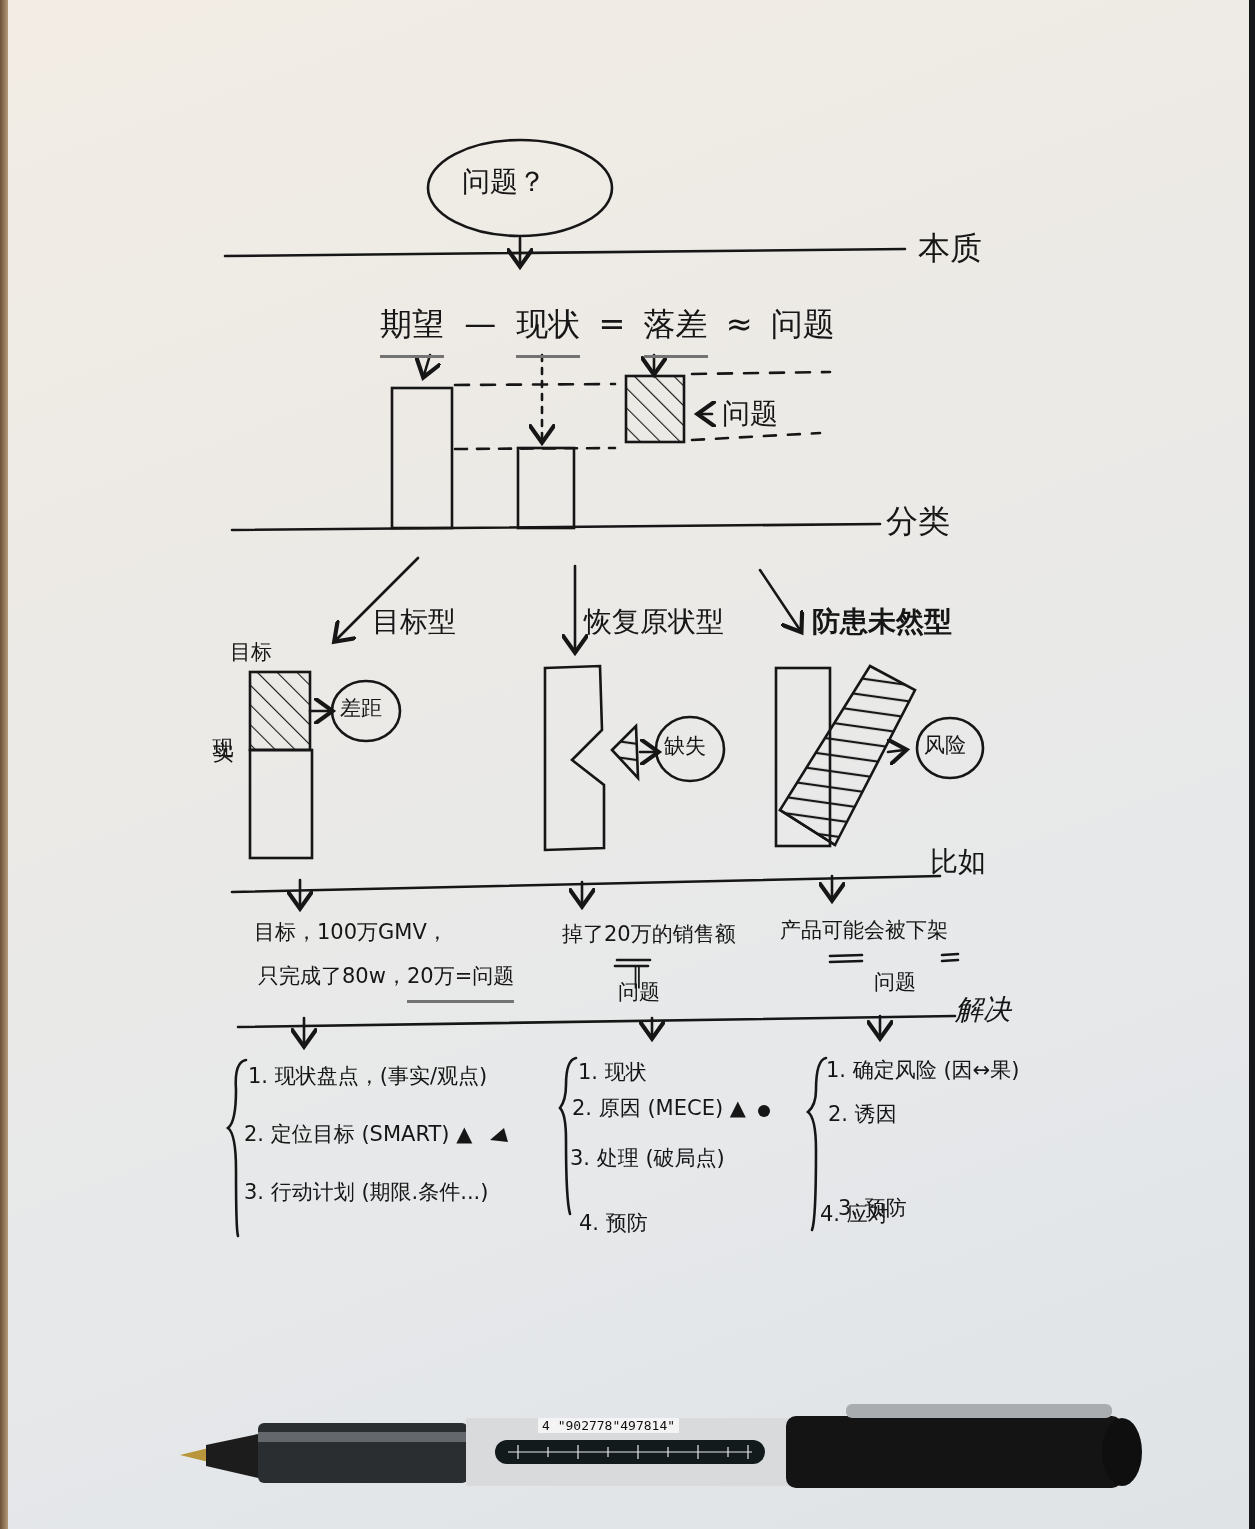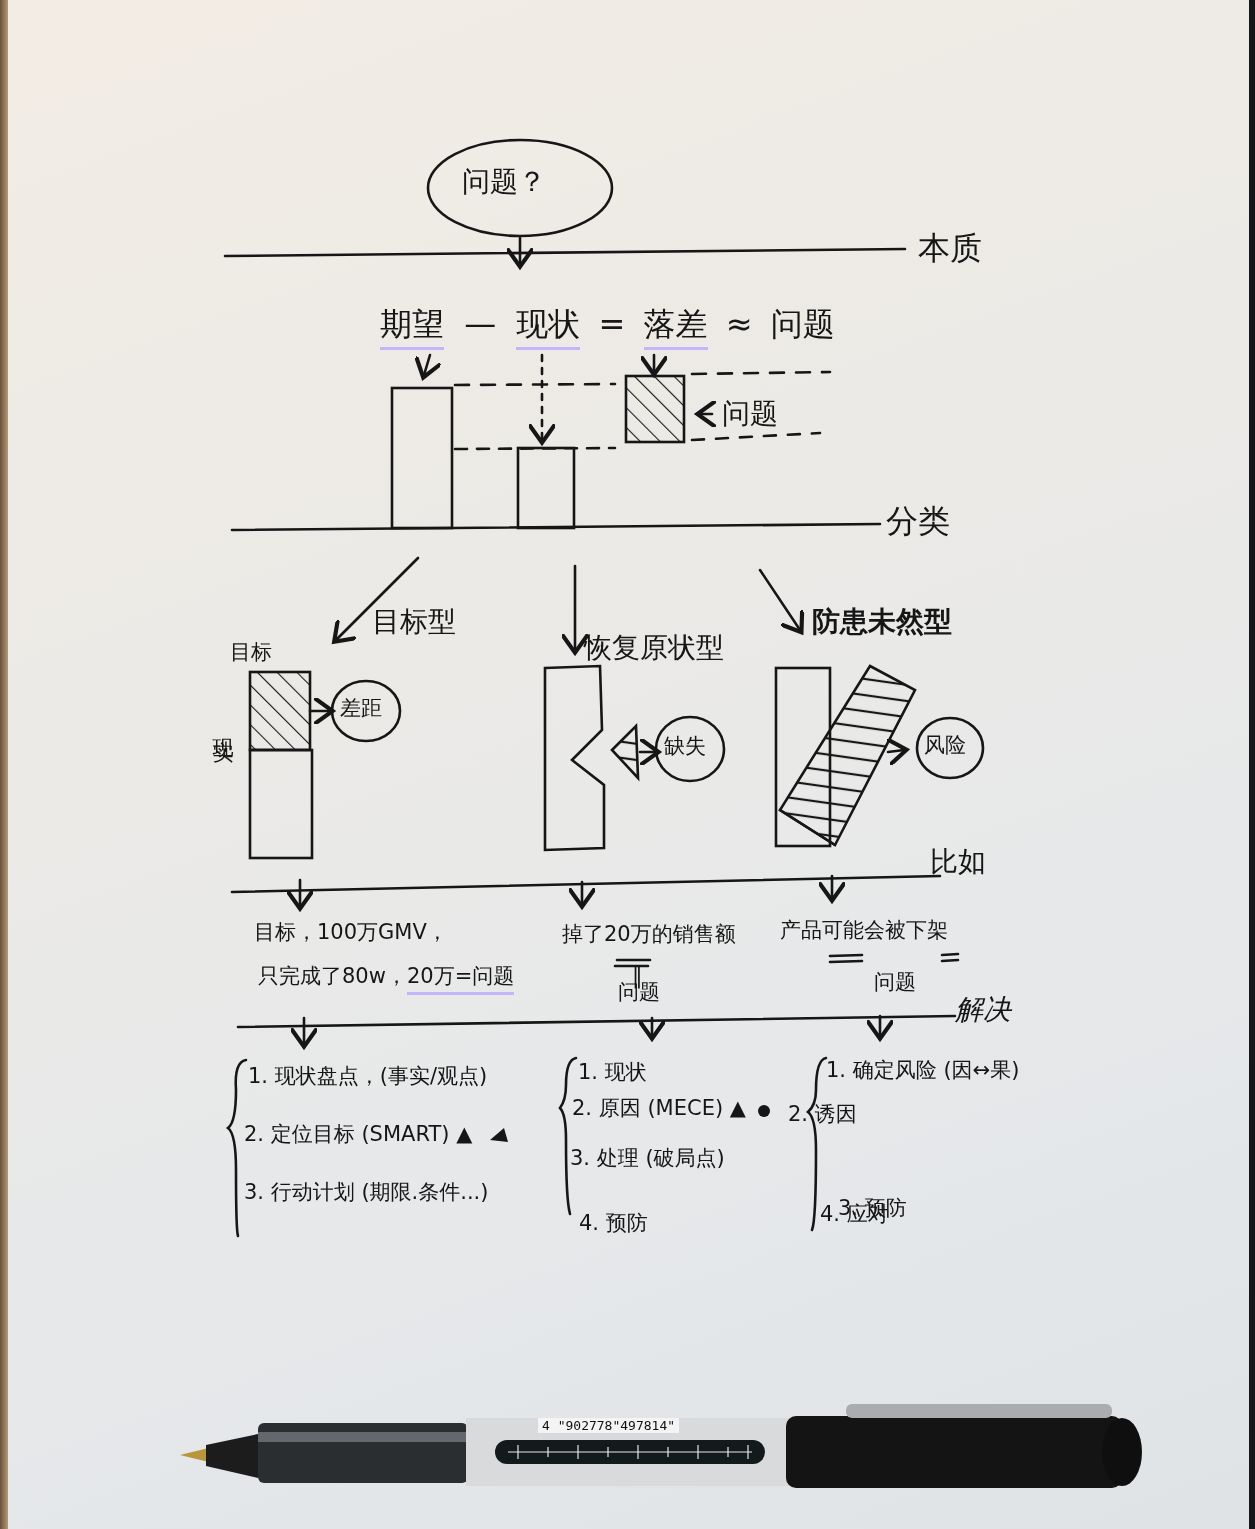--- a/index.html
+++ b/index.html
@@ -11,21 +11,21 @@
     }
     .edge-left { position: absolute; left: 0; top: 0; width: 8px; height: 1529px; background: linear-gradient(90deg,#6b5138,#b59a7a); }
     .edge-right { position: absolute; right: 0; top: 0; width: 6px; height: 1529px; background: #15171a; }
     .canvas { position: absolute; left: 0; top: 0; }
     .hw { position: absolute; white-space: nowrap; font-family: "DejaVu Sans", sans-serif; color: #161616; line-height: 1; }
     .f44 { font-size: 28px; }
     .f34 { font-size: 32px; }
     .f30 { font-size: 28px; }
     .f26 { font-size: 21px; }
     .f22 { font-size: 21px; }
-    .ul { border-bottom: 3px solid #c4b5fd; padding-bottom: 4px; }
+    .ul { border-bottom: 3px solid #737373; padding-bottom: 12px; }
     .vert { writing-mode: vertical-rl; letter-spacing: 2px; }
     .pen-barcode { position: absolute; left: 538px; top: 1418px; font-family: "DejaVu Sans Mono", monospace; font-size: 13px; color: #111; background: #f4f4f4; padding: 0 4px; }
   </style>
 </head>
 <body>
 
 <div class="edge-left"></div>
 <div class="edge-right"></div>
 
 <svg class="canvas" width="1255" height="1529">
@@ -145,21 +145,21 @@
   <span style="margin:0 10px;">—</span>
   <span class="ul">现状</span>
   <span style="margin:0 8px;">=</span>
   <span class="ul">落差</span>
   <span style="margin:0 8px;">≈</span>
   <span>问题</span>
 </div>
 <div class="hw f30" style="left:722px;top:400px;">问题</div>
 
 <div class="hw f30" style="left:372px;top:608px;">目标型</div>
-<div class="hw f30" style="left:584px;top:634px;">恢复原状型</div>
+<div class="hw f30" style="left:584px;top:608px;">恢复原状型</div>
 <div class="hw f30" style="left:812px;top:608px;font-weight:bold;">防患未然型</div>
 
 <div class="hw f22" style="left:230px;top:642px;">目标</div>
 <div class="hw f22 vert" style="left:212px;top:722px;">现实</div>
 <div class="hw f26" style="left:340px;top:698px;">差距</div>
 <div class="hw f26" style="left:664px;top:736px;">缺失</div>
 <div class="hw f26" style="left:924px;top:735px;">风险</div>
 
 <div class="hw f26" style="left:254px;top:922px;">目标，100万GMV，</div>
 <div class="hw f26" style="left:258px;top:966px;">
@@ -174,17 +174,17 @@
 <div class="hw f26" style="left:248px;top:1066px;">1. 现状盘点，(事实/观点)</div>
 <div class="hw f26" style="left:244px;top:1124px;">2. 定位目标 (SMART) ▲</div>
 <div class="hw f26" style="left:244px;top:1182px;">3. 行动计划 (期限.条件...)</div>
 
 <div class="hw f22" style="left:578px;top:1062px;">1. 现状</div>
 <div class="hw f26" style="left:572px;top:1098px;">2. 原因 (MECE) ▲</div>
 <div class="hw f26" style="left:570px;top:1148px;">3. 处理 (破局点)</div>
 <div class="hw f26" style="left:572px;top:1213px;margin-left:7px;">4. 预防</div>
 
 <div class="hw f22" style="left:826px;top:1060px;">1. 确定风险 (因↔果)</div>
-<div class="hw f26" style="left:788px;top:1104px;">2. 诱因</div>
+<div class="hw f26" style="left:828px;top:1104px;">2. 诱因</div>
 <div class="hw f26" style="left:820px;top:1198px;margin-left:18px;">3. 预防</div>
 <div class="hw f26" style="left:820px;top:1204px;">4. 应对</div>
 
 <div class="pen-barcode">4 "902778"497814"</div>
 
 </body></html>

